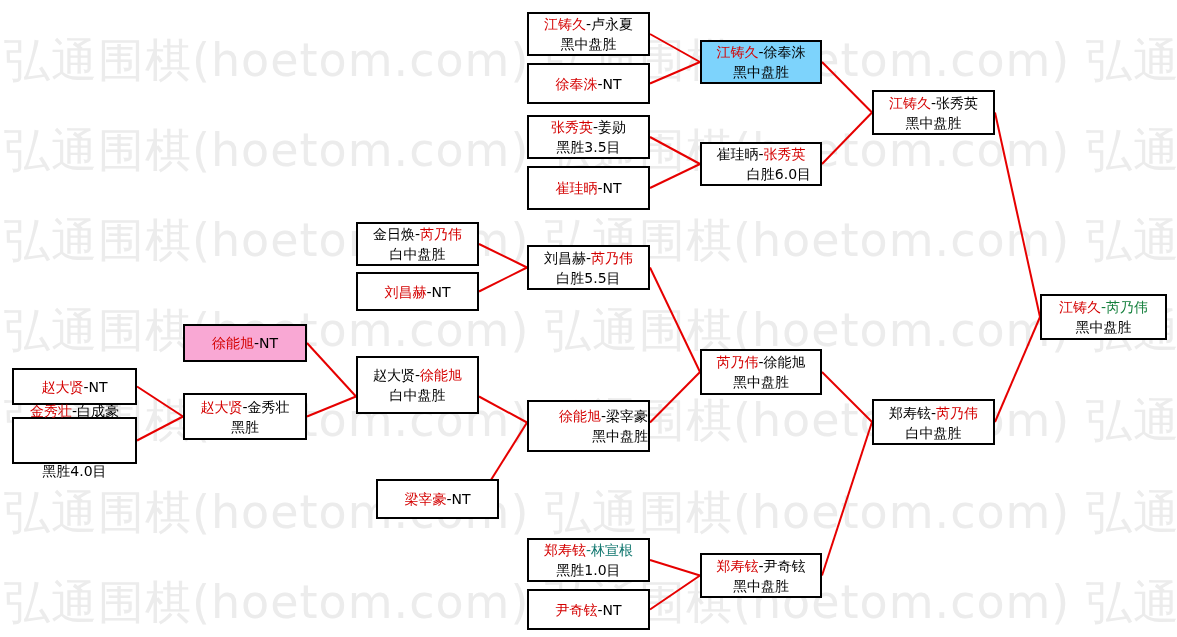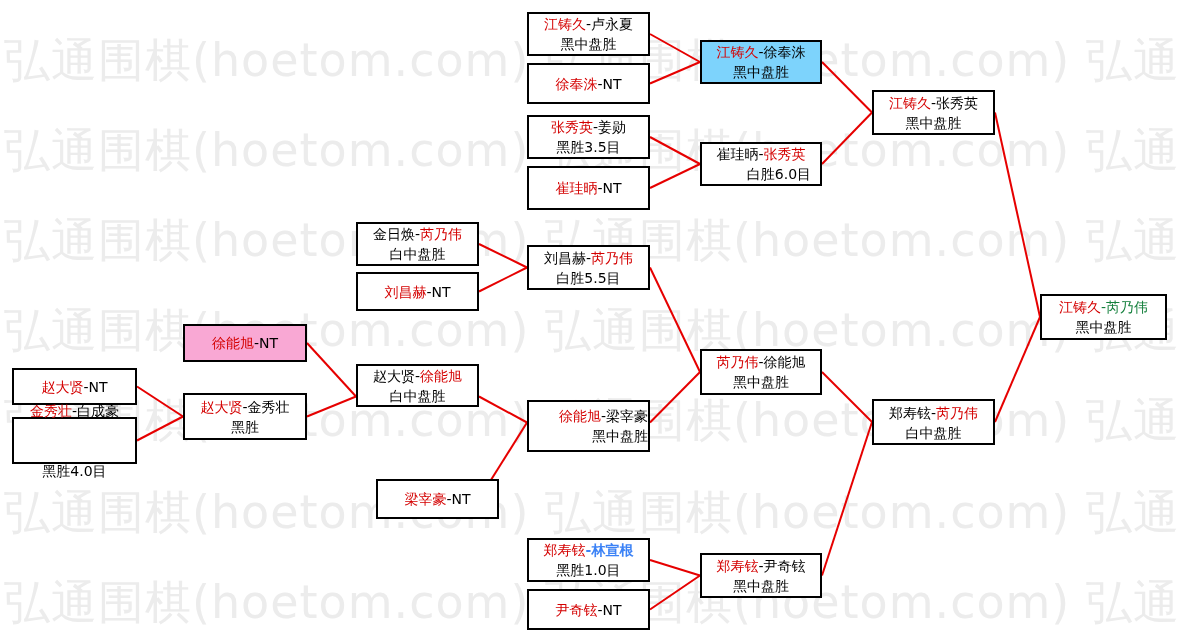--- a/index.html
+++ b/index.html
@@ -90,21 +90,21 @@
         <div class="l1"><span style="color: rgb(212, 0, 0);">赵大贤</span><span style="color: rgb(0, 0, 0);">-金秀壮</span></div>
         <div class="l2" style="color: rgb(0, 0, 0);">黑胜</div>
       </div>
       <div class="box" style="left: 356px; top: 222px; width: 123px; height: 44px; border: 2px solid rgb(0, 0, 0); background: rgb(255, 255, 255);">
         <div class="l1"><span style="color: rgb(0, 0, 0);">金日焕-</span><span style="color: rgb(212, 0, 0);">芮乃伟</span></div>
         <div class="l2" style="color: rgb(0, 0, 0);">白中盘胜</div>
       </div>
       <div class="box" style="left: 356px; top: 272px; width: 123px; height: 39px; border: 2px solid rgb(0, 0, 0); background: rgb(255, 255, 255);">
         <div class="l1"><span style="color: rgb(212, 0, 0);">刘昌赫</span><span style="color: rgb(0, 0, 0);">-NT</span></div>
       </div>
-      <div class="box" style="left: 356px; top: 364px; width: 123px; height: 43px; border: 2px solid rgb(0, 0, 0); background: rgb(255, 255, 255);">
+      <div class="box" style="left: 356px; top: 356px; width: 123px; height: 58px; border: 2px solid rgb(0, 0, 0); background: rgb(255, 255, 255);">
         <div class="l1"><span style="color: rgb(0, 0, 0);">赵大贤-</span><span style="color: rgb(212, 0, 0);">徐能旭</span></div>
         <div class="l2" style="color: rgb(0, 0, 0);">白中盘胜</div>
       </div>
       <div class="box" style="left: 376px; top: 479px; width: 123px; height: 40px; border: 2px solid rgb(0, 0, 0); background: rgb(255, 255, 255);">
         <div class="l1"><span style="color: rgb(212, 0, 0);">梁宰豪</span><span style="color: rgb(0, 0, 0);">-NT</span></div>
       </div>
       <div class="box" style="left: 527px; top: 12px; width: 123px; height: 44px; border: 2px solid rgb(0, 0, 0); background: rgb(255, 255, 255);">
         <div class="l1"><span style="color: rgb(212, 0, 0);">江铸久</span><span style="color: rgb(0, 0, 0);">-卢永夏</span></div>
         <div class="l2" style="color: rgb(0, 0, 0);">黑中盘胜</div>
       </div>
@@ -120,21 +120,21 @@
       </div>
       <div class="box" style="left: 527px; top: 245px; width: 123px; height: 45px; border: 2px solid rgb(0, 0, 0); background: rgb(255, 255, 255);">
         <div class="l1"><span style="color: rgb(0, 0, 0);">刘昌赫-</span><span style="color: rgb(212, 0, 0);">芮乃伟</span></div>
         <div class="l2" style="color: rgb(0, 0, 0);">白胜5.5目</div>
       </div>
       <div class="box" style="left: 527px; top: 400px; width: 123px; height: 52px; border: 2px solid rgb(0, 0, 0); background: rgb(255, 255, 255); align-items: flex-end;">
         <div class="l1"><span style="color: rgb(212, 0, 0);">徐能旭</span><span style="color: rgb(0, 0, 0);">-梁宰豪</span></div>
         <div class="l2" style="color: rgb(0, 0, 0);">黑中盘胜</div>
       </div>
       <div class="box" style="left: 527px; top: 538px; width: 123px; height: 44px; border: 2px solid rgb(0, 0, 0); background: rgb(255, 255, 255);">
-        <div class="l1"><span style="color: rgb(212, 0, 0);">郑寿铉</span><span style="color: #3b82f6; font-weight: bold;">-林宣根</span></div>
+        <div class="l1"><span style="color: rgb(212, 0, 0);">郑寿铉</span><span style="color: #0f766e;">-林宣根</span></div>
         <div class="l2" style="color: rgb(0, 0, 0);">黑胜1.0目</div>
       </div>
       <div class="box" style="left: 527px; top: 589px; width: 123px; height: 41px; border: 2px solid rgb(0, 0, 0); background: rgb(255, 255, 255);">
         <div class="l1"><span style="color: rgb(212, 0, 0);">尹奇铉</span><span style="color: rgb(0, 0, 0);">-NT</span></div>
       </div>
       <div class="box" style="left: 700px; top: 40px; width: 122px; height: 44px; border: 2px solid rgb(0, 0, 0); background: #7dd3fc;">
         <div class="l1"><span style="color: rgb(212, 0, 0);">江铸久</span><span style="color: rgb(0, 0, 0);">-徐奉洙</span></div>
         <div class="l2" style="color: rgb(0, 0, 0);">黑中盘胜</div>
       </div>
       <div class="box" style="left: 700px; top: 142px; width: 122px; height: 44px; border: 2px solid rgb(0, 0, 0); background: rgb(255, 255, 255);">

